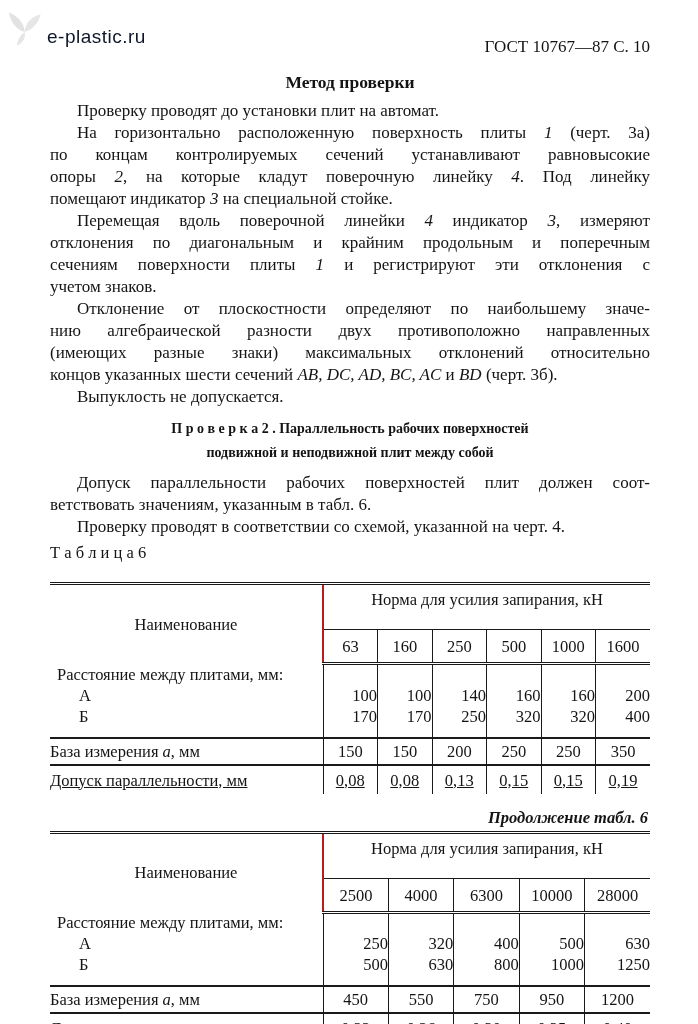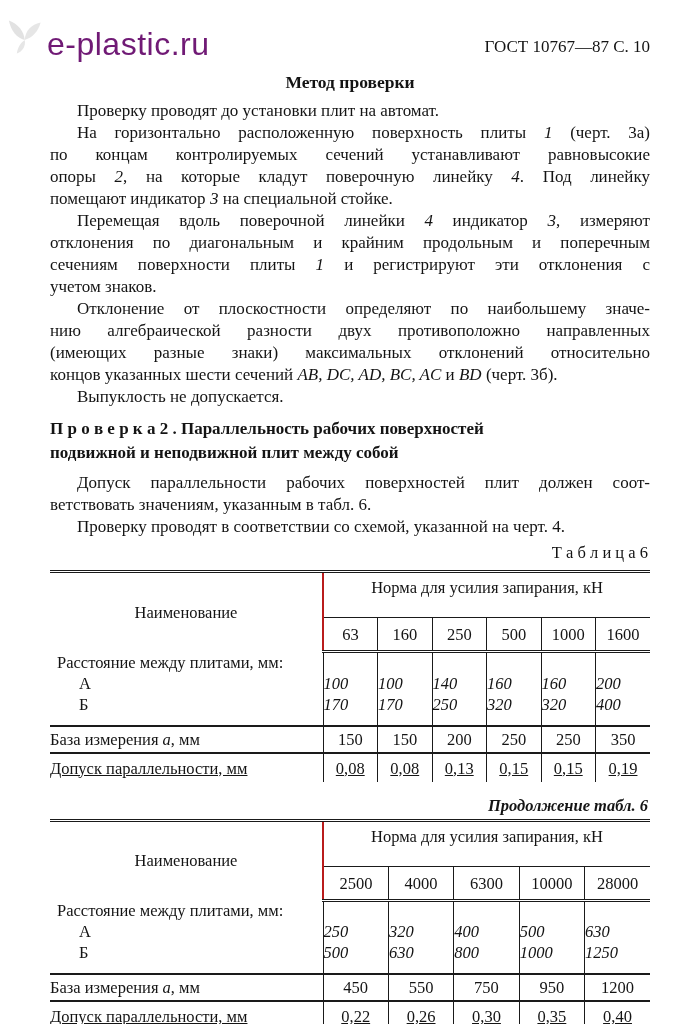--- a/index.html
+++ b/index.html
@@ -11,43 +11,43 @@
     position:relative;
     overflow:hidden;
   }
   .watermark{
     position:absolute;top:10px;left:6px;
     display:flex;align-items:center;gap:5px;
     user-select:none;
   }
   .watermark-text{
     font-family:"Liberation Sans","DejaVu Sans",sans-serif;
-    font-size:32px;color:#701a75;letter-spacing:.5px;margin-top:16px;
+    font-size:19px;color:#0f172a;letter-spacing:.5px;margin-top:16px;
   }
   .content{padding:0 48px 0 50px;}
   .doc-header{
     padding-top:37px;
     text-align:right;
     font-weight:normal;
     font-size:17px;
   }
   .h-method{
     text-align:center;font-weight:bold;font-size:17.5px;
     margin-top:15px;margin-bottom:7px;
   }
   .para{font-size:17px;line-height:22px;}
   .para .line:first-child{text-indent:27px;}
   .line.j{text-align:justify;text-align-last:justify;}
   .it{font-style:italic;}
   .h-check{
-    font-weight:bold;font-size:17px;line-height:24px;
+    text-align:center;font-weight:bold;font-size:14px;line-height:24px;
     margin:9px 0 7px;
   }
   .tbl-caption{
-    text-align:right;font-size:16.5px;margin:5px 2px 7px 0;
+    text-align:left;font-size:16.5px;margin:5px 2px 19px 0;
   }
   .cont-caption{
     text-align:right;font-size:16.5px;font-style:italic;font-weight:bold;
     margin:14px 2px 3px 0;
   }
   table.gt{
     border-collapse:collapse;table-layout:fixed;width:600px;
     border-top:3px double #1a1a1a;
     font-size:16.5px;line-height:21px;
   }
@@ -71,21 +71,21 @@
   td.lbl{border-right:2px solid #1a1a1a;padding-left:7px;}
   tr.dist td{
     vertical-align:bottom;
     border-bottom:2px solid #1a1a1a;
     border-right:1px solid #1a1a1a;
     padding-bottom:10px;
   }
   tr.dist td:last-child,tr.base td:last-child,tr.tol td:last-child{border-right:none;}
   tr.dist td.lbl{vertical-align:bottom;}
   .sub-row{padding-left:22px;}
-  tr.dist td.num{text-align:left;font-style:italic;}
+  tr.dist td.num{text-align:right;}
   tr.base td{
     border-bottom:2px solid #1a1a1a;
     border-right:1px solid #1a1a1a;
     text-align:center;padding:2px 0;
   }
   tr.base td.lbl{text-align:left;}
   tr.tol td{
     border-right:1px solid #1a1a1a;
     text-align:center;padding:4px 0 3px;text-decoration:underline;
   }

